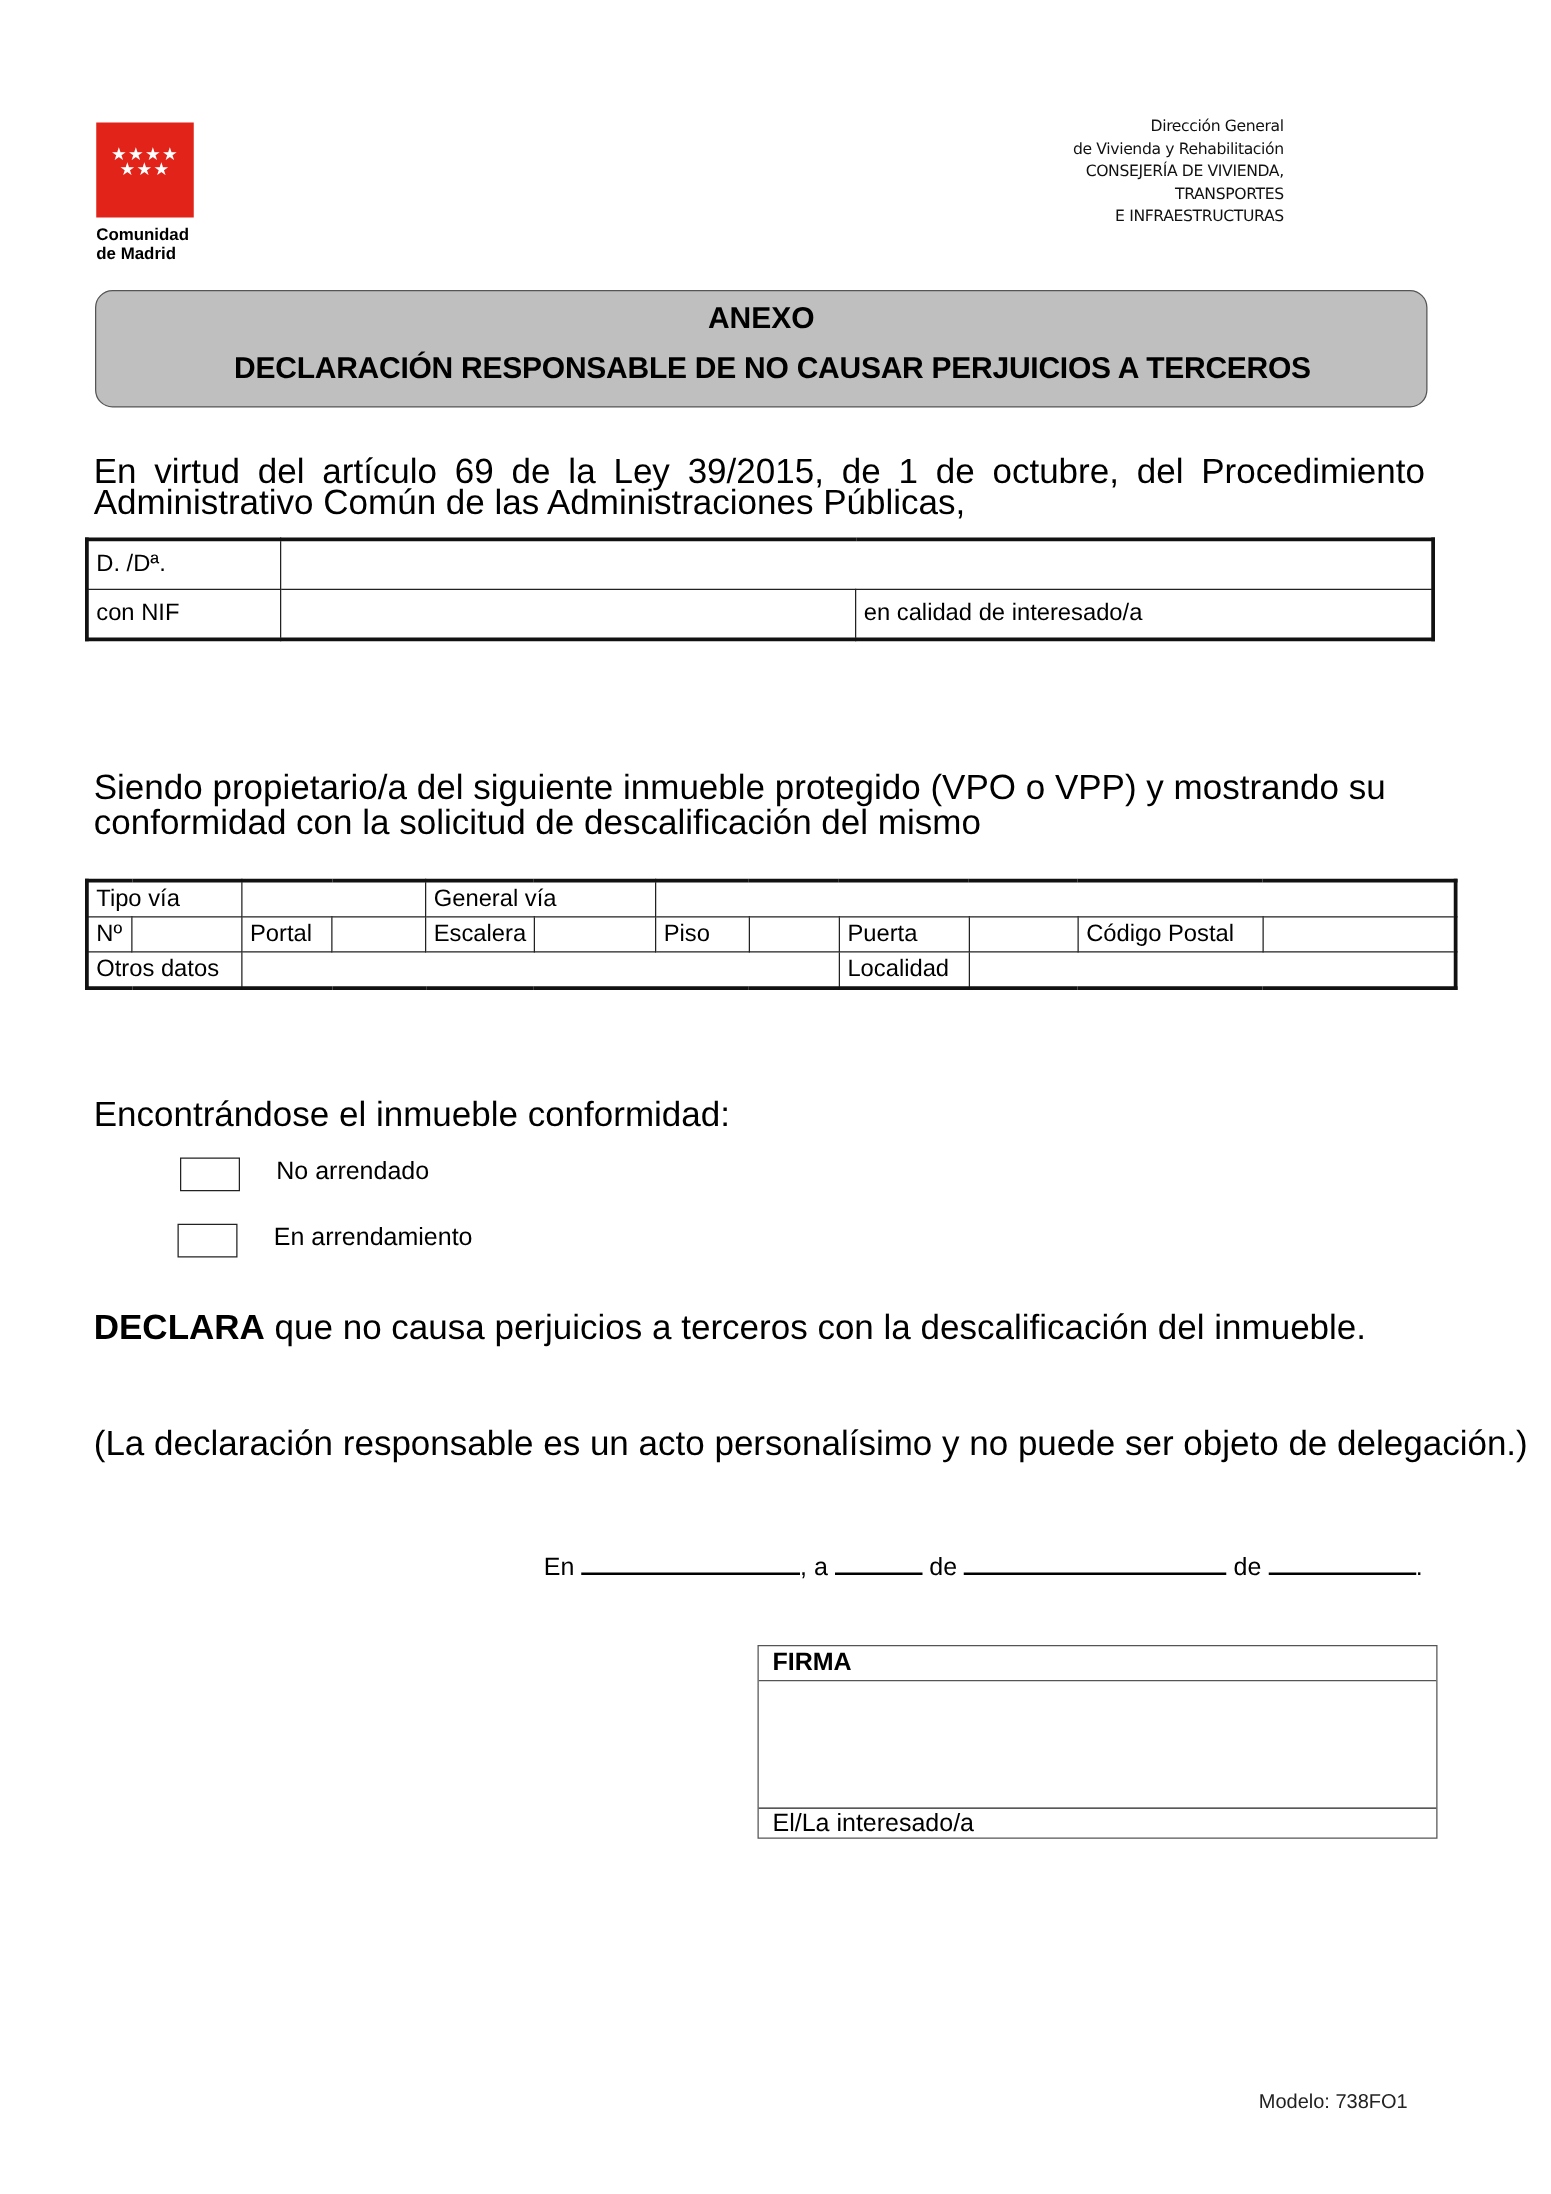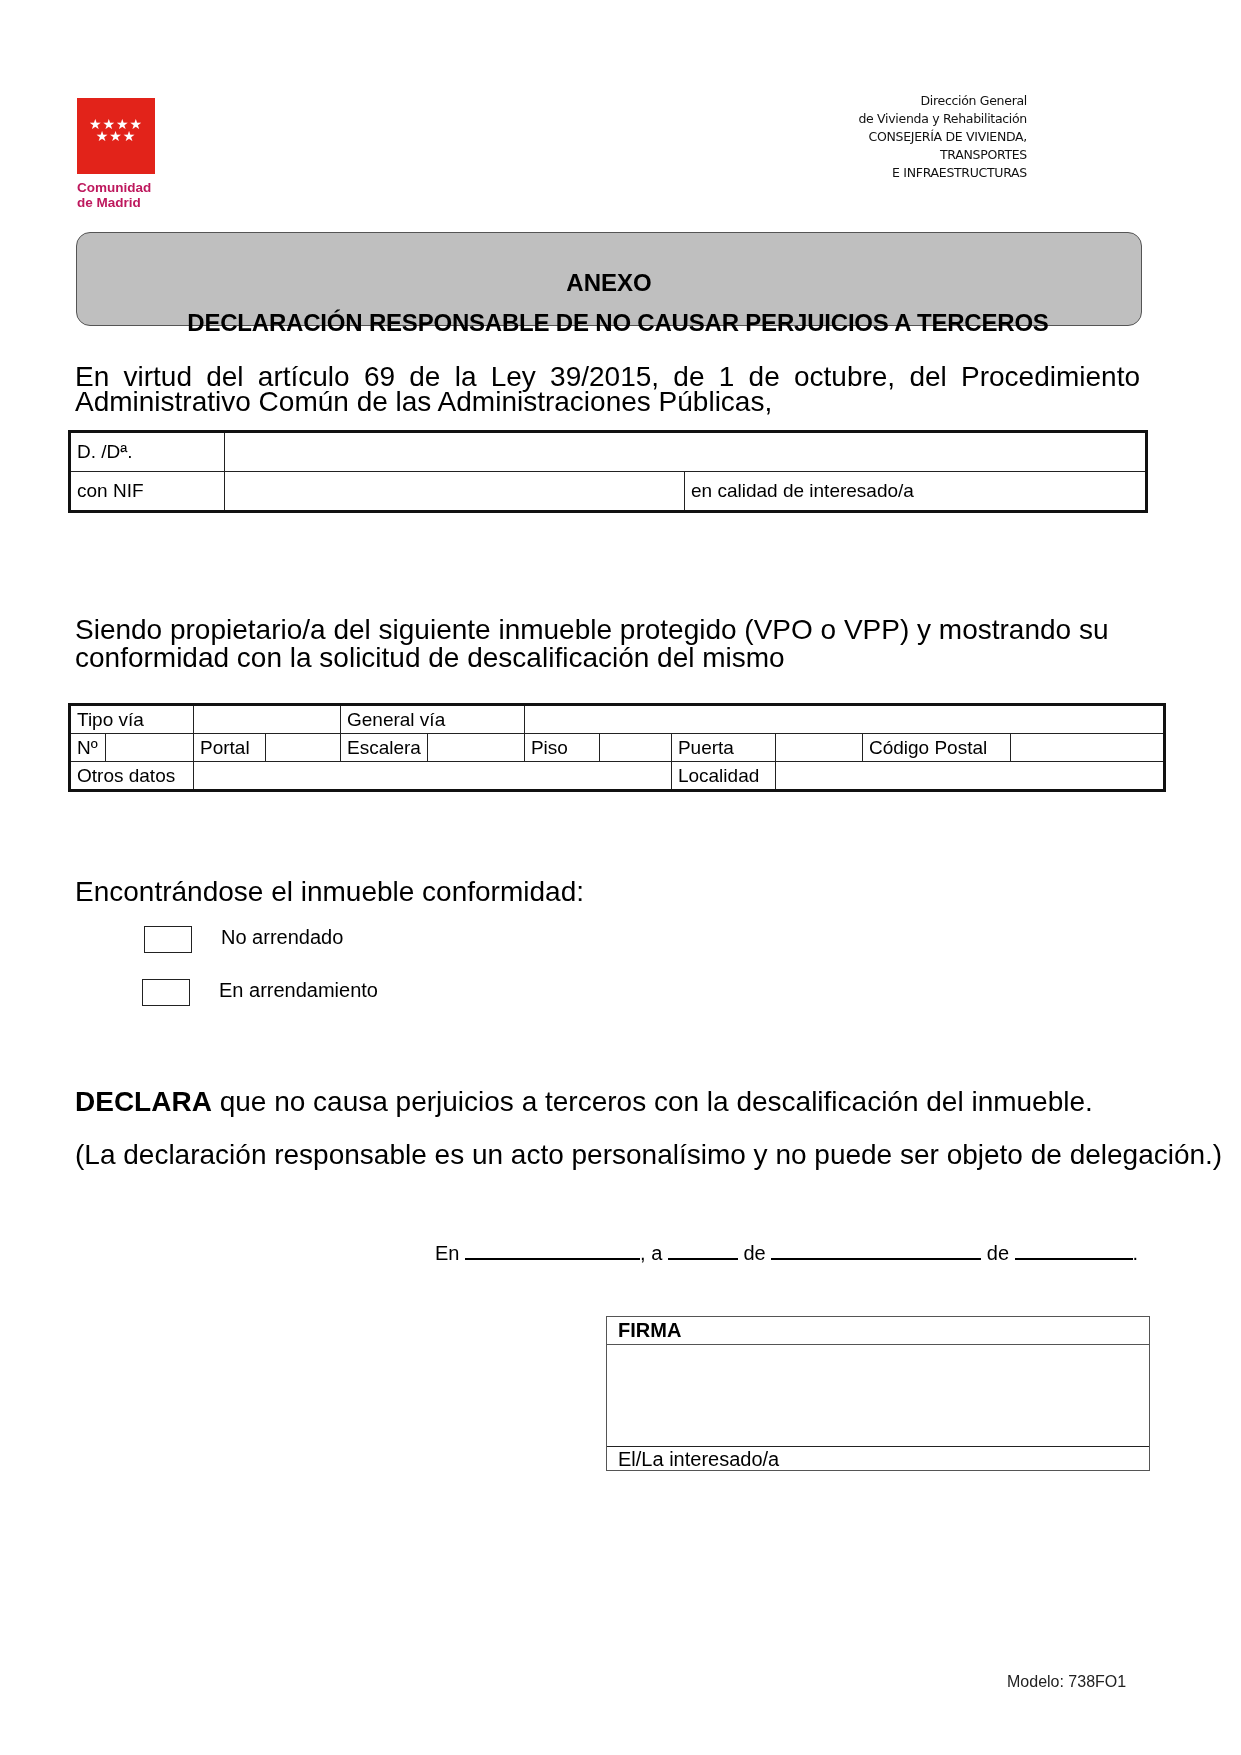--- a/index.html
+++ b/index.html
@@ -6,32 +6,32 @@
     body {
       width: 1241px; height: 1755px; position: relative; overflow: hidden;
       font-family: "Liberation Sans", sans-serif; color: #000;
     }
     .abs { position: absolute; }
 
     
     #logo { left: 77px; top: 98px; width: 80px; }
     #logo .flag { width: 78px; height: 76px; background: #e2231a; position: relative; }
     #logo .stars { position: absolute; left: 0; right: 0; top: 20px; text-align: center; color: #fff; font-size: 14px; line-height: 12px; letter-spacing: 1px; font-family: "DejaVu Sans", sans-serif; }
-    #logo .logo-text { font-weight: bold; font-size: 13.5px; line-height: 15px; margin-top: 6px; color: #be185d; font-family: "Liberation Sans", sans-serif; }
+    #logo .logo-text { font-weight: bold; font-size: 13.5px; line-height: 15px; margin-top: 6px; color: #000000; font-family: "Liberation Sans", sans-serif; }
 
     
     #dept { right: 214px; top: 92px; text-align: right; font-size: 12.5px; line-height: 18px; color: #111; font-family: "DejaVu Sans", sans-serif; letter-spacing: -0.3px; }
 
     
     #title-box {
       left: 76px; top: 232px; width: 1066px; height: 94px;
       background: #bfbfbf; border: 1.5px solid #555; border-radius: 14px;
       box-sizing: border-box; text-align: center;
     }
-    #title-box .t1 { font-weight: bold; font-size: 24px; margin-top: 36px; line-height: 28px; text-align: center; }
+    #title-box .t1 { font-weight: bold; font-size: 24px; margin-top: 8px; line-height: 28px; text-align: center; }
     #title-box .t2 { font-weight: bold; font-size: 24px; margin-top: 12px; line-height: 28px; letter-spacing: -0.2px; margin-left: 18px; }
 
     .para { font-size: 28px; line-height: 25px; }
     #intro { left: 75px; top: 364px; width: 1065px; text-align: justify; text-align-last: left; }
 
     table.form { border-collapse: collapse; position: absolute; font-size: 19px; }
     table.form td { border: 1.5px solid #222; padding: 0 6px; vertical-align: middle; white-space: nowrap; }
 
     #person-table { left: 68px; top: 430px; width: 1080px; border: 3px solid #111; }
     #person-table td { height: 38px; margin-left: 31px; }
@@ -41,21 +41,21 @@
     #address-table { left: 68px; top: 703px; width: 1098px; border: 3px solid #111; }
     #address-table td { height: 27px; padding: 0 6px; }
 
     #status-label { left: 75px; top: 879px; }
     .chk-row { position: absolute; display: flex; align-items: flex-start; }
     .chk-box { width: 48px; height: 27px; border: 1.5px solid #222; box-sizing: border-box; }
     .chk-text { font-size: 20px; margin-left: 29px; }
     #chk1 { left: 144px; top: 926px; }
     #chk2 { left: 142px; top: 979px; }
 
-    #declara { left: 75px; top: 1089px; }
+    #declara { left: 75px; top: 1049px; }
     #delegacion { left: 75px; top: 1142px; }
 
     #date-line { left: 435px; top: 1240px; font-size: 20px; white-space: nowrap; }
     .blank { display: inline-block; border-bottom: 2px solid #000; vertical-align: baseline; height: 18px; }
 
     #firma-box { left: 606px; top: 1316px; width: 544px; height: 155px; border: 1.5px solid #555; box-sizing: border-box; }
     #firma-box .hdr { height: 27px; border-bottom: 1.5px solid #555; font-weight: bold; font-size: 20px; line-height: 27px; padding-left: 11px; }
     #firma-box .sig-area { height: 101px; border-bottom: 1.5px solid #222; }
     #firma-box .foot { font-size: 20px; line-height: 24px; padding-left: 11px; }
 

